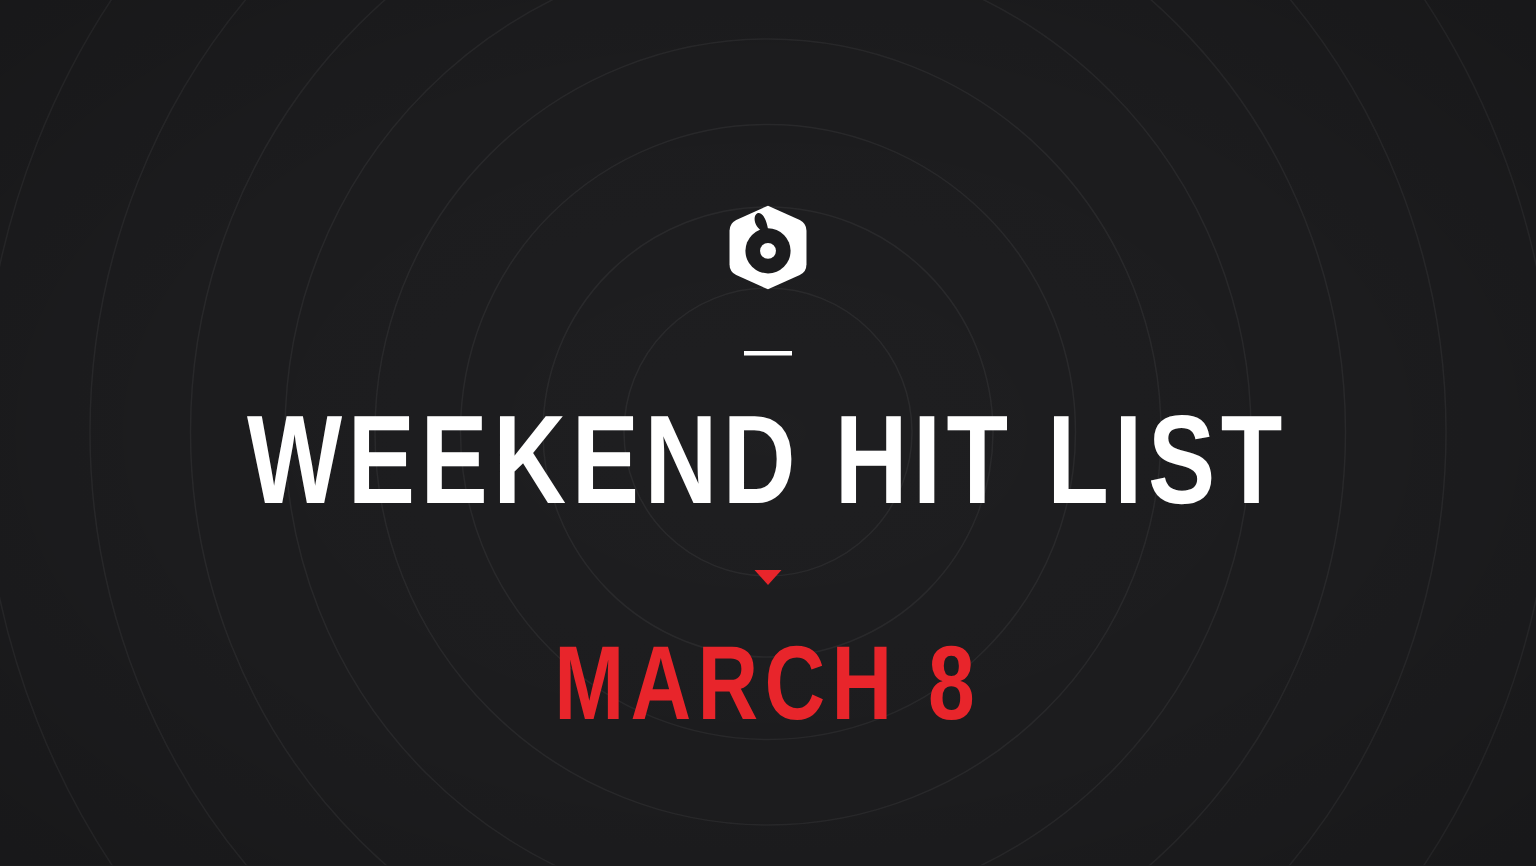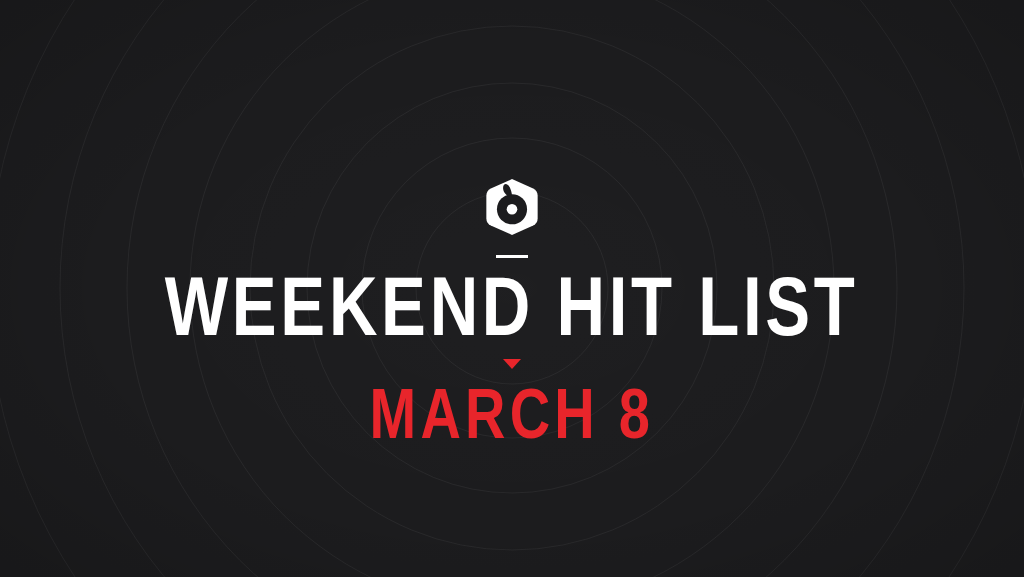--- a/index.html
+++ b/index.html
@@ -38,21 +38,21 @@
 
   
   #content {
     position:absolute;
     left:0; right:0;
     top:0;
     height:489px;
     display:flex;
     flex-direction:column;
     align-items:center;
-    justify-content:center;
+    justify-content:space-between;
     z-index:3;
   }
 
   
   #logo-wrap {
     margin-top:136px;
     width:56px; height:58px;
     display:block;
   }
   #logo-wrap svg { display:block; width:56px; height:58px; }

